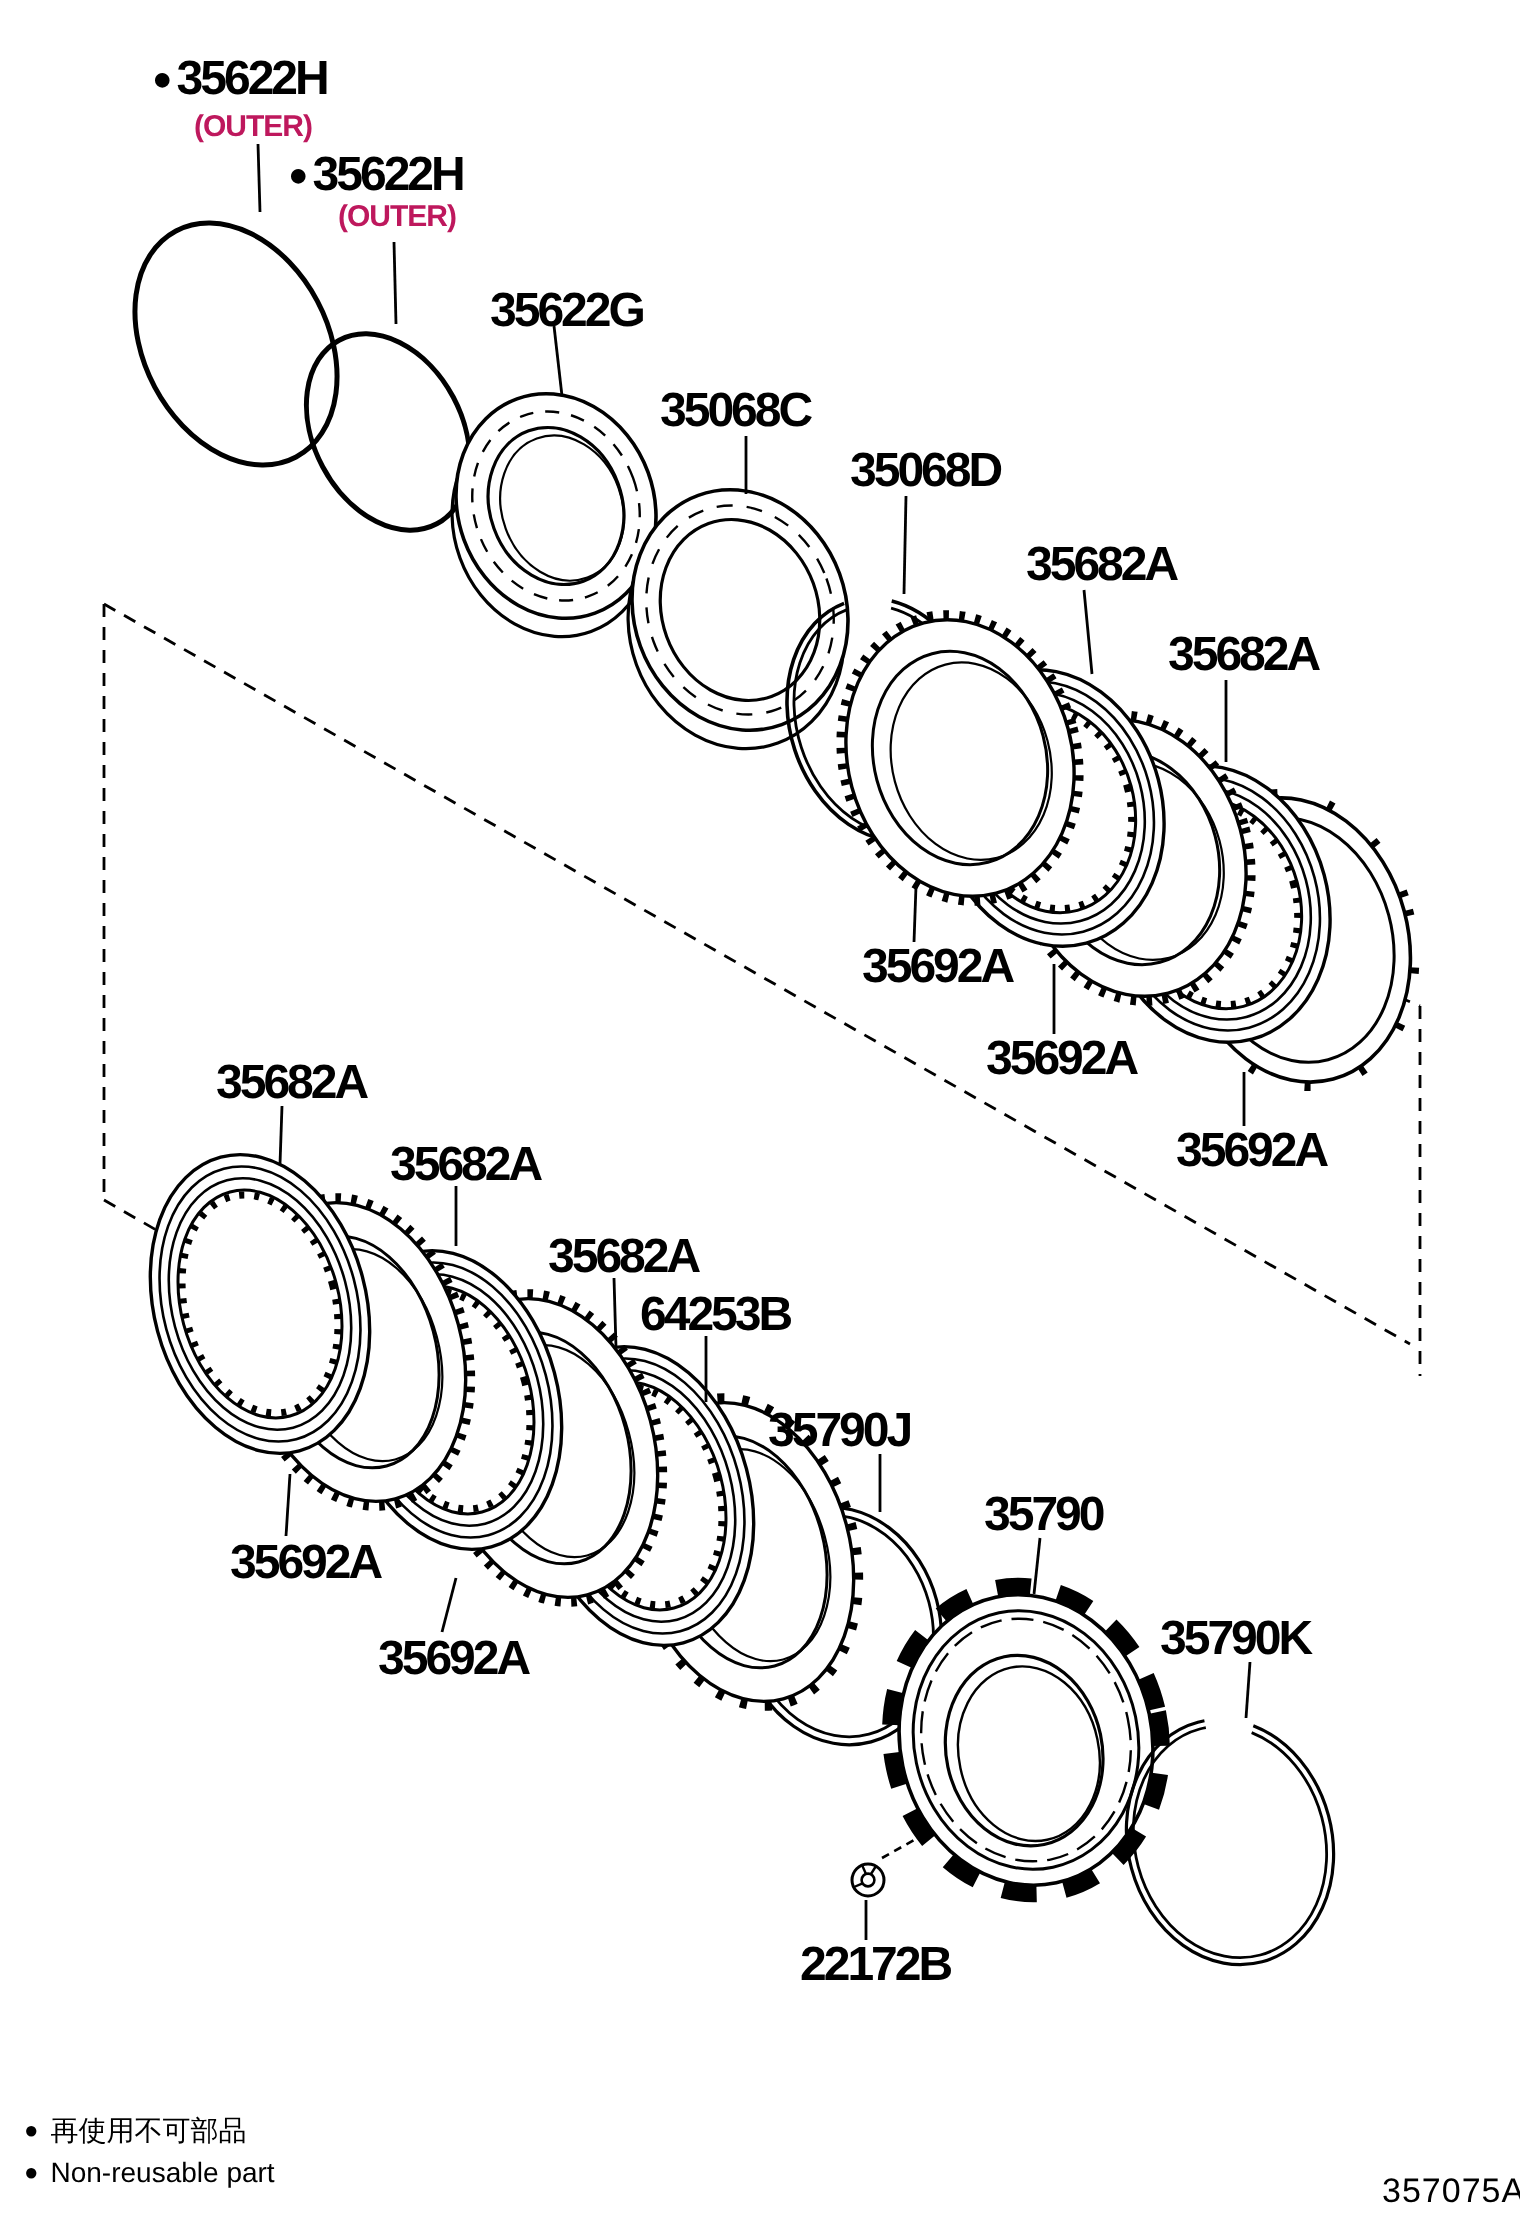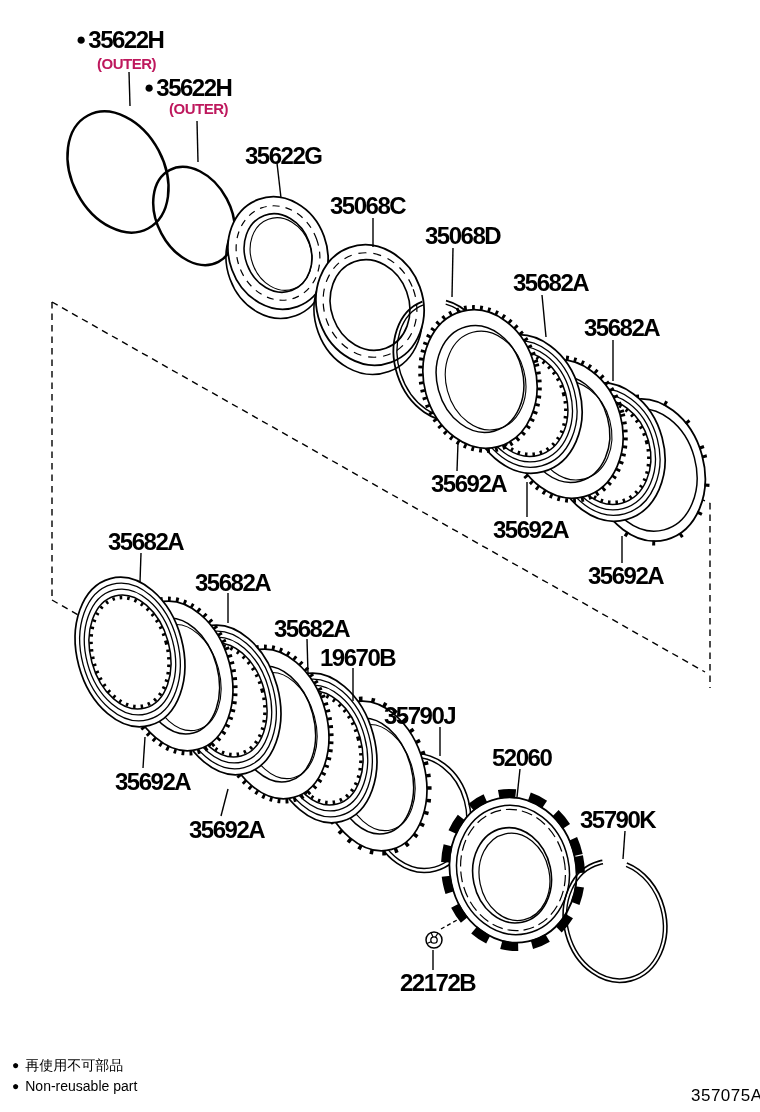--- a/index.html
+++ b/index.html
@@ -235,35 +235,35 @@
   <div class="lbl" style="left:108px;top:530px">
       <span>35682A</span>
     </div>
   <div class="lbl" style="left:195px;top:571px">
       <span>35682A</span>
     </div>
   <div class="lbl" style="left:274px;top:617px">
       <span>35682A</span>
     </div>
   <div class="lbl" style="left:320px;top:646px">
-      <span>19670B</span>
+      <span>64253B</span>
     </div>
 
   <div class="lbl" style="left:115px;top:770px">
       <span>35692A</span>
     </div>
   <div class="lbl" style="left:189px;top:818px">
       <span>35692A</span>
     </div>
 
   <div class="lbl" style="left:384px;top:704px">
       <span>35790J</span>
     </div>
   <div class="lbl" style="left:492px;top:746px">
-      <span>52060</span>
+      <span>35790</span>
     </div>
   <div class="lbl" style="left:580px;top:808px">
       <span>35790K</span>
     </div>
   <div class="lbl" style="left:400px;top:971px">
       <span>22172B</span>
     </div>
 
   <div class="legend-line" style="left:12px;top:1058px">
     <span class="ldot">●</span>

